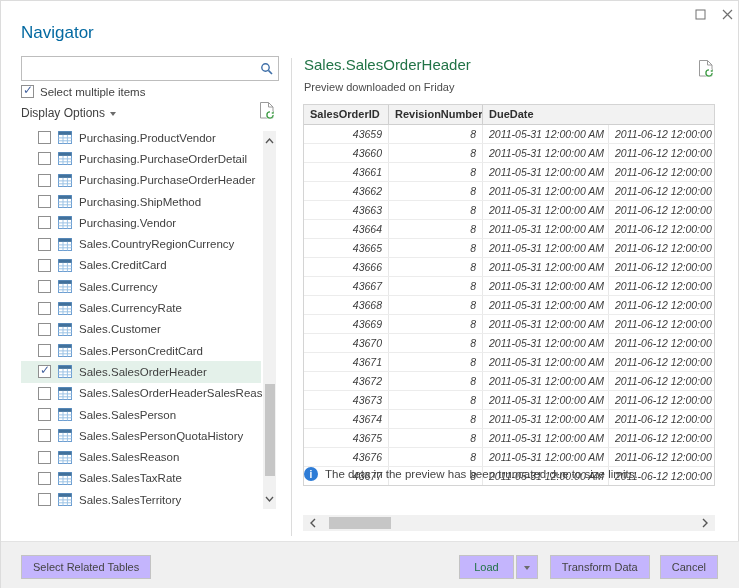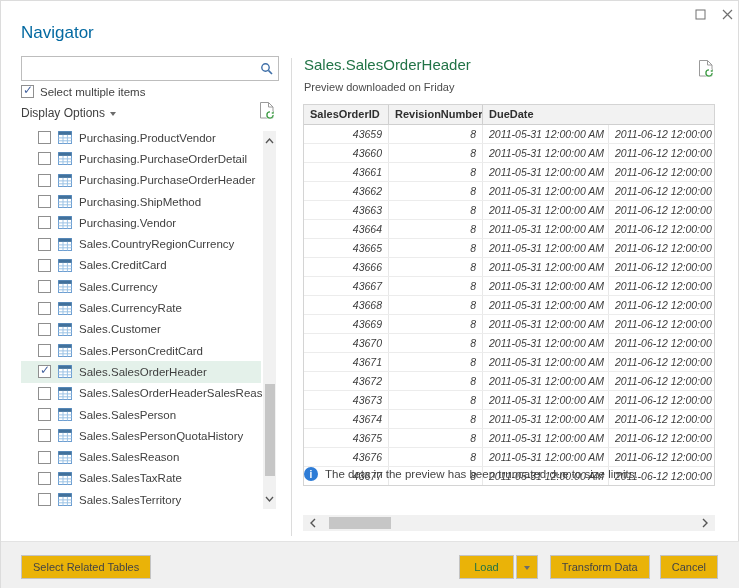--- a/index.html
+++ b/index.html
@@ -67,21 +67,21 @@
 
   
   .hscroll { position: absolute; left: 302px; top: 514px; width: 412px; height: 16px; background: #f1f1f1; }
   .hscroll .arr { position: absolute; top: 0; width: 16px; height: 16px; display: flex; align-items: center; justify-content: center; cursor: pointer; }
   .hscroll .arr.left { left: 2px; }
   .hscroll .arr.right { right: 2px; }
   .hscroll .thumb { position: absolute; left: 26px; top: 2px; width: 62px; height: 12px; background: #c6c6c6; cursor: pointer; }
 
   
   .footer { position: absolute; left: 0; top: 540px; width: 739px; height: 48px; background: #f0f0f0; border-top: 1px solid #e3e3e3; }
-  .btn { font-family: inherit; font-size: 11px; color: #444; background: #eab308; border: 1px solid #c3c3c3; padding: 5px 11px; cursor: pointer; white-space: nowrap; }
+  .btn { font-family: inherit; font-size: 11px; color: #444; background: #c4b5fd; border: 1px solid #c3c3c3; padding: 5px 11px; cursor: pointer; white-space: nowrap; }
   .select-related { position: absolute; left: 20px; top: 13px; }
   .right-btns { position: absolute; right: 22px; top: 13px; display: flex; align-items: stretch; }
   .load-btn { color: #217346; padding: 5px 14px; }
   .load-dd { margin-left: 2px; width: 22px; padding: 0; display: flex; align-items: center; justify-content: center; }
   .transform-btn { margin-left: 12px; }
   .cancel-btn { margin-left: 10px; }
 
   svg { display: block; }
 </style>
 </head>

